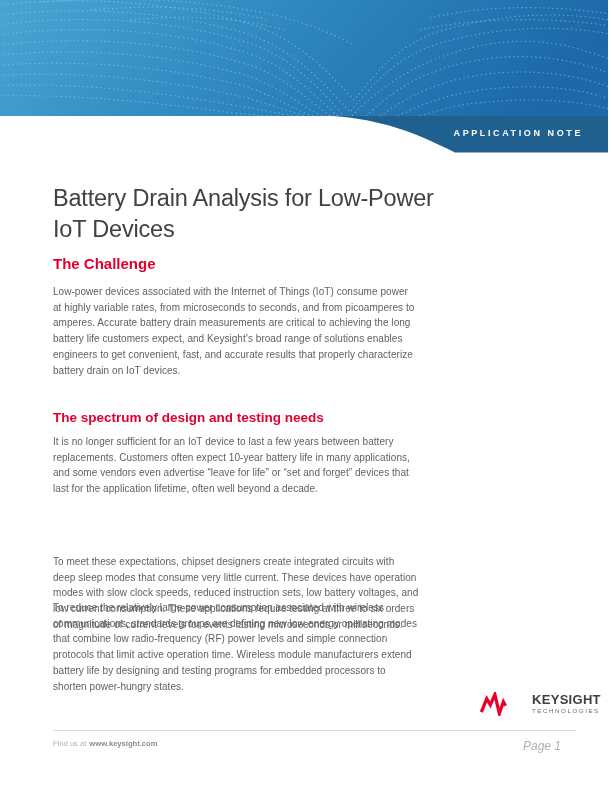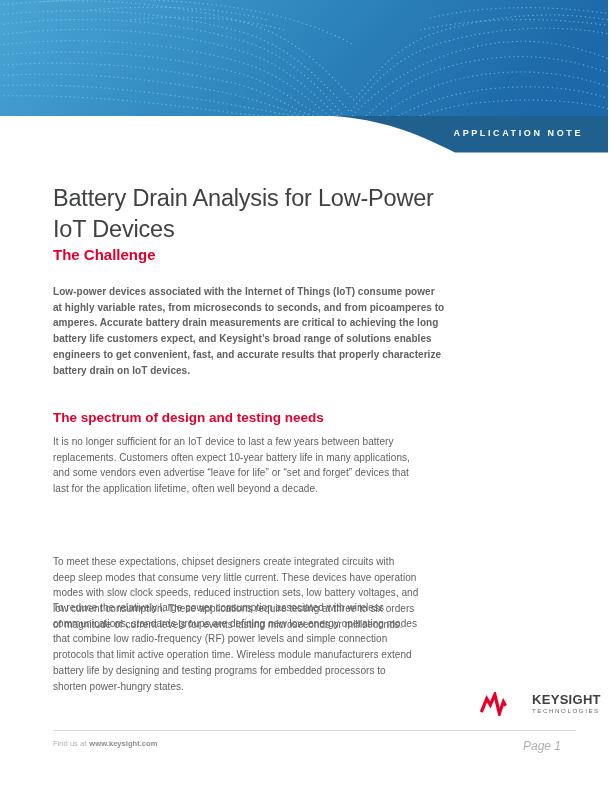--- a/index.html
+++ b/index.html
@@ -11,28 +11,28 @@
   .badge {
     position:absolute; top:128px; right:25px;
     color:#ffffff; font-size:9px; font-weight:700; letter-spacing:2.6px;
   }
   .title {
     position:absolute; left:53px; top:167px;
     font-size:23.5px; line-height:31px; font-weight:300;
     color:#3F4142; letter-spacing:-0.2px; white-space:pre-line;
   }
   .h-red { position:absolute; left:53px; margin:0; color:#E0002B; font-weight:700; }
-  .challenge-h { top:246px; font-size:15px; }
+  .challenge-h { top:255px; font-size:15px; }
   .spectrum-h  { top:410px; font-size:13.5px; }
   .body-p {
     position:absolute; left:53px; width:445px; margin:0;
     font-size:10px; line-height:15.7px; color:#606163;
     letter-spacing:0.05px; white-space:pre-line;
   }
-  #p-challenge { top:284px;font-weight:bold; }
+  #p-challenge { top:284px; }
   #p-spectrum1 { top:434px; }
   #p-spectrum2 { top:509px;margin-top:45px; }
   #p-spectrum3 { top:600px; }
   .logo { position:absolute; left:480px; top:692px; display:flex; align-items:center; gap:5px; }
   .logo-text { display:flex; flex-direction:column;margin-left:20px; }
   .logo-word { font-size:13px; font-weight:700; color:#3E4043; letter-spacing:0.3px; line-height:13px; }
   .logo-sub  { font-size:6.2px; color:#6A6C6E; letter-spacing:1.55px; line-height:8px; margin-top:1.5px; }
   .footer-line { position:absolute; left:53px; top:730px; width:523px; height:0; border-top:1px solid #DADBDC; }
   .footer-left { position:absolute; left:53px; top:739px; font-size:7.6px; color:#AEB0B3; }
   .footer-left .site { color:#8B8D90; font-weight:700; margin-left:3px; }

